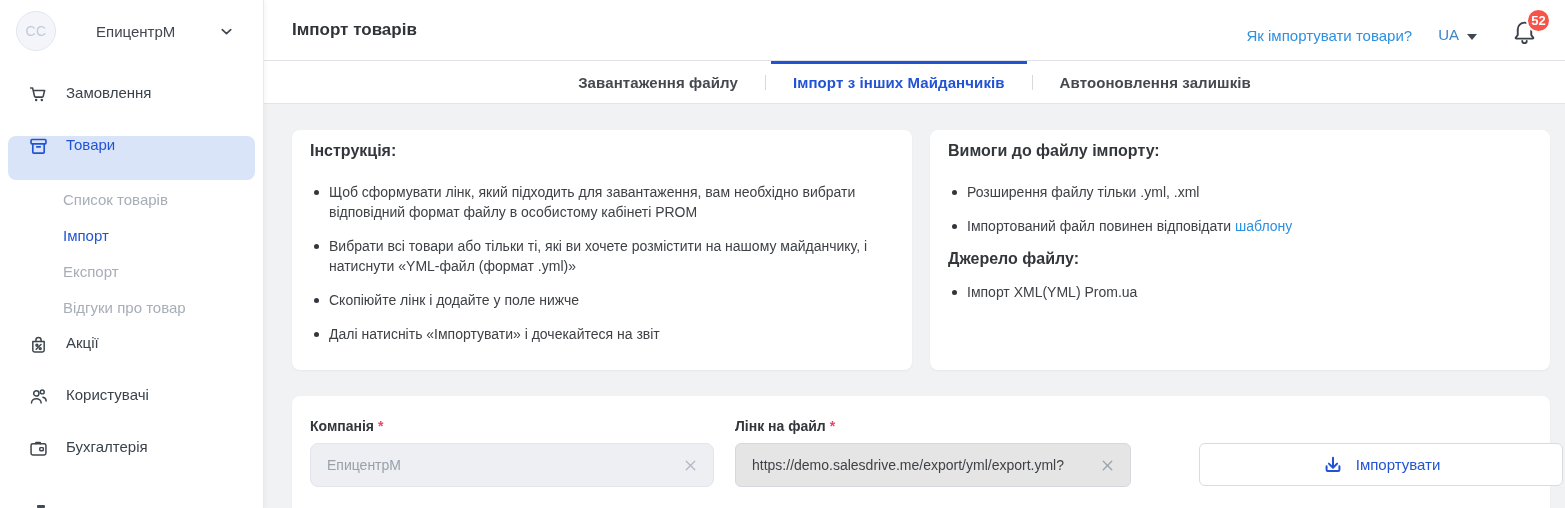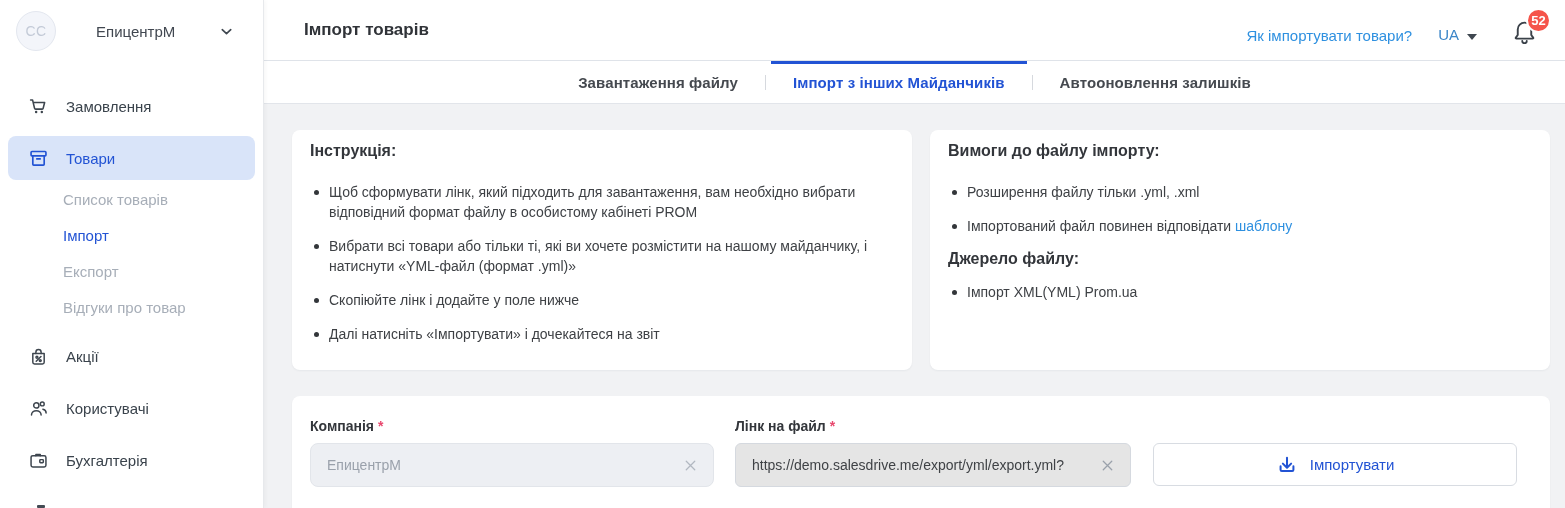--- a/index.html
+++ b/index.html
@@ -10,34 +10,34 @@
   
   .sidebar { position:relative; width:264px; flex:0 0 264px; background:#fff;
              border-right:1px solid #e7e9ec; box-shadow:2px 0 4px rgba(0,0,0,.03); z-index:2; }
   .account { height:62px; display:flex; align-items:center; padding:0 16px; cursor:pointer;gap:28px; }
   .avatar { width:40px; height:40px; border-radius:50%; background:#f3f5fa; border:1px solid #e3e7ef;
             display:flex; align-items:center; justify-content:center;
             color:#c3cad7; font-size:14px; letter-spacing:.5px; }
   .account-name { margin-left:12px; font-size:15px; color:#414750; }
   .account-chevron { margin-left:auto; margin-right:12px; display:flex; }
   .nav { margin-top:22px; }
-  .nav-item { height:44px; margin:0 8px 8px 8px; padding:0 20px; display:flex; align-items:center;
+  .nav-item { height:44px; margin:0 8px 8px 8px; padding:0 20px; display:flex; 
               gap:17px; border-radius:8px; font-size:15px; color:#3a434c; cursor:pointer; }
   .nav-item .ico { width:21px; height:21px; display:flex; align-items:center; justify-content:center; flex:0 0 21px; }
   .nav-item.active { background:#d9e4f9; color:#2253d4; }
   .sub-list { margin:10px 0 16px 0; padding-left:63px; }
   .sub-item { font-size:15px; color:#a7aeb8; margin-bottom:16px; height:20px; line-height:20px; cursor:pointer; }
   .sub-item.current { color:#2253d4; }
   .partial-glyph { position:absolute; left:37px; bottom:0; width:8px; height:3px; background:#434b54; border-radius:1px; }
 
   
   .main { flex:1; display:flex; flex-direction:column; min-width:0; }
   .hdr { height:61px; flex:0 0 61px; display:flex; align-items:center; padding:0 27px 0 28px;
          border-bottom:1px solid #dfe3e9; background:#fff; }
-  .page-title { font-size:17px; font-weight:700; color:#303338;margin-left:12px; }
+  .page-title { font-size:17px; font-weight:700; color:#303338; }
   .hdr-right { margin-left:auto; display:flex; align-items:flex-end; }
   .help-link { color:#2e90e0; font-size:15px; text-decoration:none; cursor:pointer; }
   .lang { display:flex; align-items:center; gap:8px; margin-left:26px; cursor:pointer; }
   .lang-code { color:#3c86c8; font-size:15px; }
   .bell-wrap { position:relative; margin-left:34px; cursor:pointer; display:flex; }
   .badge { position:absolute; top:-9px; right:-13px; min-width:25px; height:25px; border-radius:50%;
            background:#f5544a; border:2px solid #fff; color:#fff; font-size:13px; font-weight:700;
            display:flex; align-items:center; justify-content:center; }
 
   
@@ -73,21 +73,21 @@
   .field.company { width:404px; }
   .field.company .inp { background:#edeff3; border:1px solid #e2e5ea; }
   .field.company input { color:#9aa1ab; }
   .field.link { width:396px; margin-left:21px; }
   .field.link .inp { background:#e5e5e5; border:1px solid #d5d9df; border-radius:6px; }
   .field.link input { color:#3f4246; }
   .clear-x { display:flex; flex:0 0 auto; margin-left:8px; cursor:pointer; }
   .btn-col { flex:1; margin-left:22px; align-self:flex-start; padding-top:25px; }
   .import-btn { width:100%; height:43px; background:#fff; border:1px solid #d8dce2; border-radius:6px;
                 display:flex; align-items:center; justify-content:center; gap:12px; cursor:pointer;
-                font-family:"Liberation Sans", sans-serif; }
+                font-family:"Liberation Sans", sans-serif;margin-left:46px; }
   .import-btn span { color:#2253d4; font-size:15px; }
 </style>
 </head>
 <body>
 
 <div class="app">
 
   <aside class="sidebar">
     <div class="account">
       <div class="avatar">

